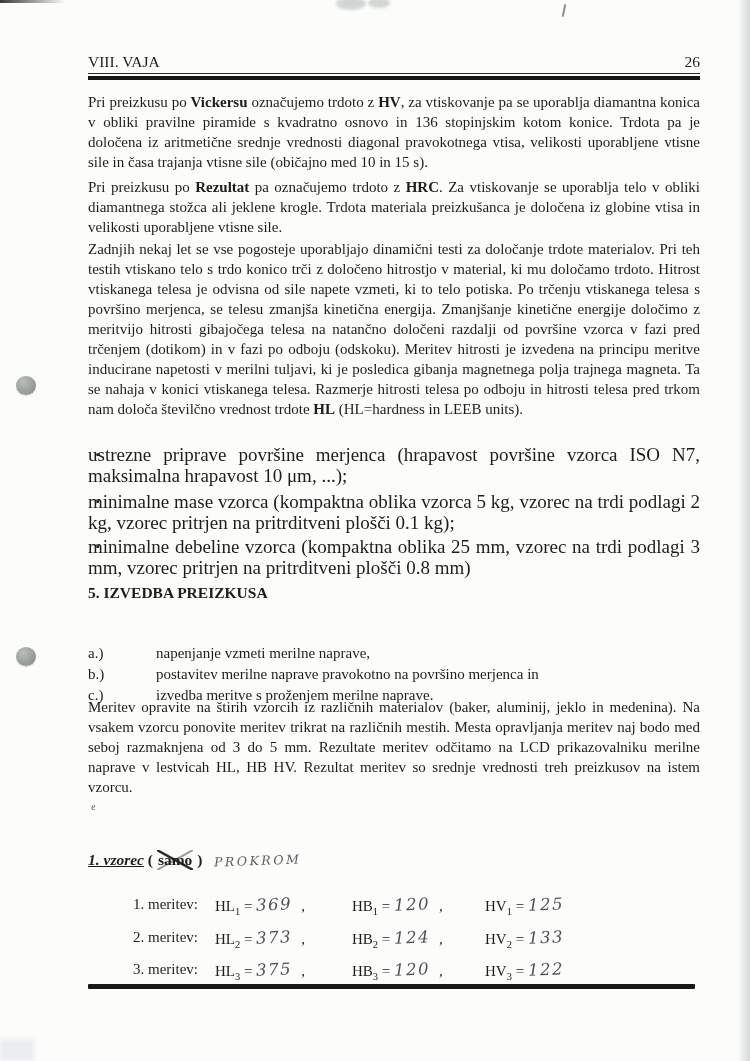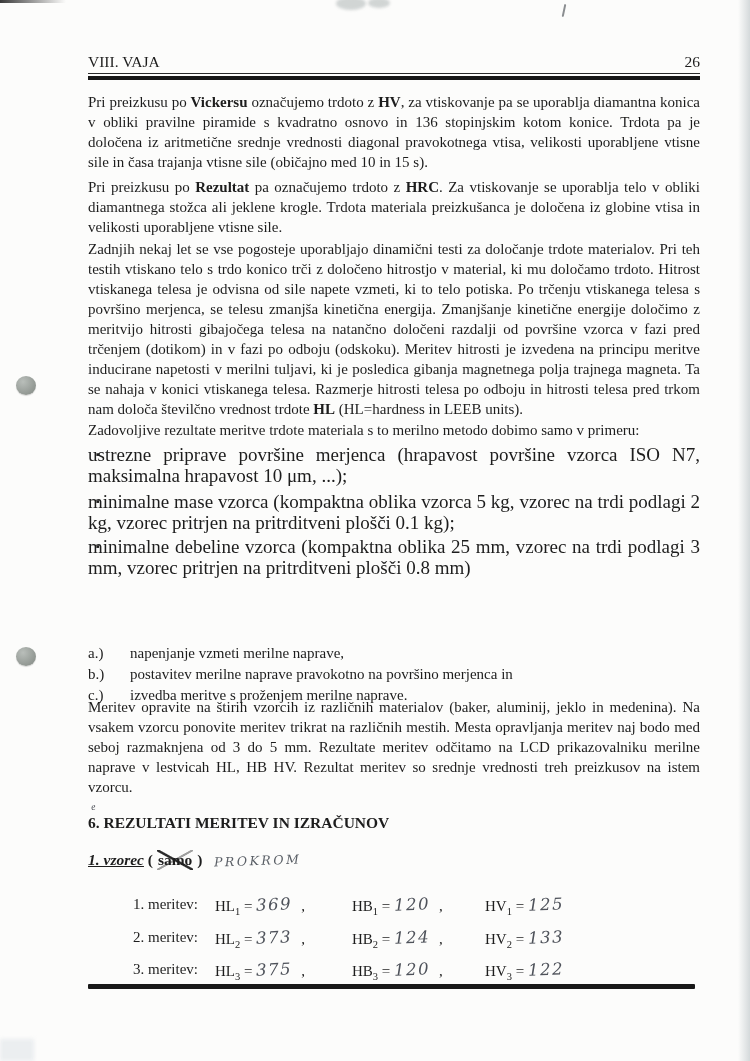--- a/index.html
+++ b/index.html
@@ -35,21 +35,21 @@
   
   .bullet{position:absolute;left:88px;width:612px;padding-left:0;}
   .bullet .btxt{display:block;text-align:justify;font-size:19px;line-height:21px;}
   .bullet .glyph{position:absolute;left:8px;top:3px;font-size:11px;line-height:15px;}
   .bu1{top:444px;}.bu2{top:491px;}.bu3{top:536px;}
   
   .s5title{top:583px;font-size:15.5px;font-weight:bold;}
   .s5intro{top:621px;}
   .abc{position:absolute;left:88px;width:612px;font-size:15px;line-height:21px;}
   .abc .marker{position:absolute;left:0;}
-  .abc .atxt{display:block;margin-left:42px;}
+  .abc .atxt{display:block;margin-left:68px;}
   .ia{top:643px;}.ib{top:664px;}.ic{top:685px;}
   .p5{top:697px;}
   
   .s6note{position:absolute;left:91px;top:801px;font-size:10px;color:#4e5158;
           font-style:italic;transform:rotate(-8deg);}
   .s6title{top:813px;font-size:15.5px;font-weight:bold;}
   .sample{top:850px;font-size:15.5px;font-weight:bold;}
   .sample .num{font-style:italic;text-decoration:underline;}
   .struck{position:relative;display:inline-block;padding:0 1px;
     background-image:
@@ -89,53 +89,52 @@
   <div class="block hdr">
     <span>VIII. VAJA</span>
     <span>26</span>
   </div>
   <div class="block rule-thin"></div>
   <div class="block rule-thick"></div>
 
   <p class="block para p1"><span>Pri preizkusu po </span><span class="b">Vickersu</span><span> označujemo trdoto z </span><span class="b">HV</span><span>, za vtiskovanje pa se uporablja diamantna konica v obliki pravilne piramide s kvadratno osnovo in 136 stopinjskim kotom konice. Trdota pa je določena iz aritmetične srednje vrednosti diagonal pravokotnega vtisa, velikosti uporabljene vtisne sile in časa trajanja vtisne sile (običajno med 10 in 15 s).</span></p>
   <p class="block para p2"><span>Pri preizkusu po </span><span class="b">Rezultat</span><span> pa označujemo trdoto z </span><span class="b">HRC</span><span>. Za vtiskovanje se uporablja telo v obliki diamantnega stožca ali jeklene krogle. Trdota materiala preizkušanca je določena iz globine vtisa in velikosti uporabljene vtisne sile.</span></p>
   <p class="block para p3"><span>Zadnjih nekaj let se vse pogosteje uporabljajo dinamični testi za določanje trdote materialov. Pri teh testih vtiskano telo s trdo konico trči z določeno hitrostjo v material, ki mu določamo trdoto. Hitrost vtiskanega telesa je odvisna od sile napete vzmeti, ki to telo potiska. Po trčenju vtiskanega telesa s površino merjenca, se telesu zmanjša kinetična energija. Zmanjšanje kinetične energije določimo z meritvijo hitrosti gibajočega telesa na natančno določeni razdalji od površine vzorca v fazi pred trčenjem (dotikom) in v fazi po odboju (odskoku). Meritev hitrosti je izvedena na principu meritve inducirane napetosti v merilni tuljavi, ki je posledica gibanja magnetnega polja trajnega magneta. Ta se nahaja v konici vtiskanega telesa. Razmerje hitrosti telesa po odboju in hitrosti telesa pred trkom nam določa številčno vrednost trdote </span><span class="b">HL</span><span> (HL=hardness in LEEB units).</span></p>
-  <p class="block para p4">Zadovoljive rezultate meritve trdote materiala s to merilno metodo dobimo samo v primeru:</p>
 
   <div class="bullet bu1">
     <span class="glyph">▪</span>
     <span class="btxt">ustrezne priprave površine merjenca (hrapavost površine vzorca ISO N7, maksimalna hrapavost 10 μm, ...);</span>
   </div>
   <div class="bullet bu2">
     <span class="glyph">▪</span>
     <span class="btxt">minimalne mase vzorca (kompaktna oblika vzorca 5 kg, vzorec na trdi podlagi 2 kg, vzorec pritrjen na pritrditveni plošči 0.1 kg);</span>
   </div>
   <div class="bullet bu3">
     <span class="glyph">▪</span>
     <span class="btxt">minimalne debeline vzorca (kompaktna oblika 25 mm, vzorec na trdi podlagi 3 mm, vzorec pritrjen na pritrditveni plošči 0.8 mm)</span>
   </div>
 
+  <h2 class="block para s5title">5. IZVEDBA PREIZKUSA</h2>
 
   <div class="abc ia">
     <span class="marker">a.)</span>
     <span class="atxt">napenjanje vzmeti merilne naprave,</span>
   </div>
   <div class="abc ib">
     <span class="marker">b.)</span>
     <span class="atxt">postavitev merilne naprave pravokotno na površino merjenca in</span>
   </div>
   <div class="abc ic">
     <span class="marker">c.)</span>
     <span class="atxt">izvedba meritve s proženjem merilne naprave.</span>
   </div>
 
   <p class="block para p5">Meritev opravite na štirih vzorcih iz različnih materialov (baker, aluminij, jeklo in medenina). Na vsakem vzorcu ponovite meritev trikrat na različnih mestih. Mesta opravljanja meritev naj bodo med seboj razmaknjena od 3 do 5 mm. Rezultate meritev odčitamo na LCD prikazovalniku merilne naprave v lestvicah HL, HB HV. Rezultat meritev so srednje vrednosti treh preizkusov na istem vzorcu.</p>
 
   <span class="s6note">e</span>
-  <h2 class="block para s6title">6. REZULTATI MERITEV IN IZRAČUNOV</h2>
 
   <p class="block para sample">
     <span class="num">1. vzorec</span>
     <span> <span>(</span> </span>
     <span class="struck">samo</span>
     <span> <span>)</span></span>
     <span class="hwname">PROKROM</span>
   </p>
 
   <div class="mrow r1">

